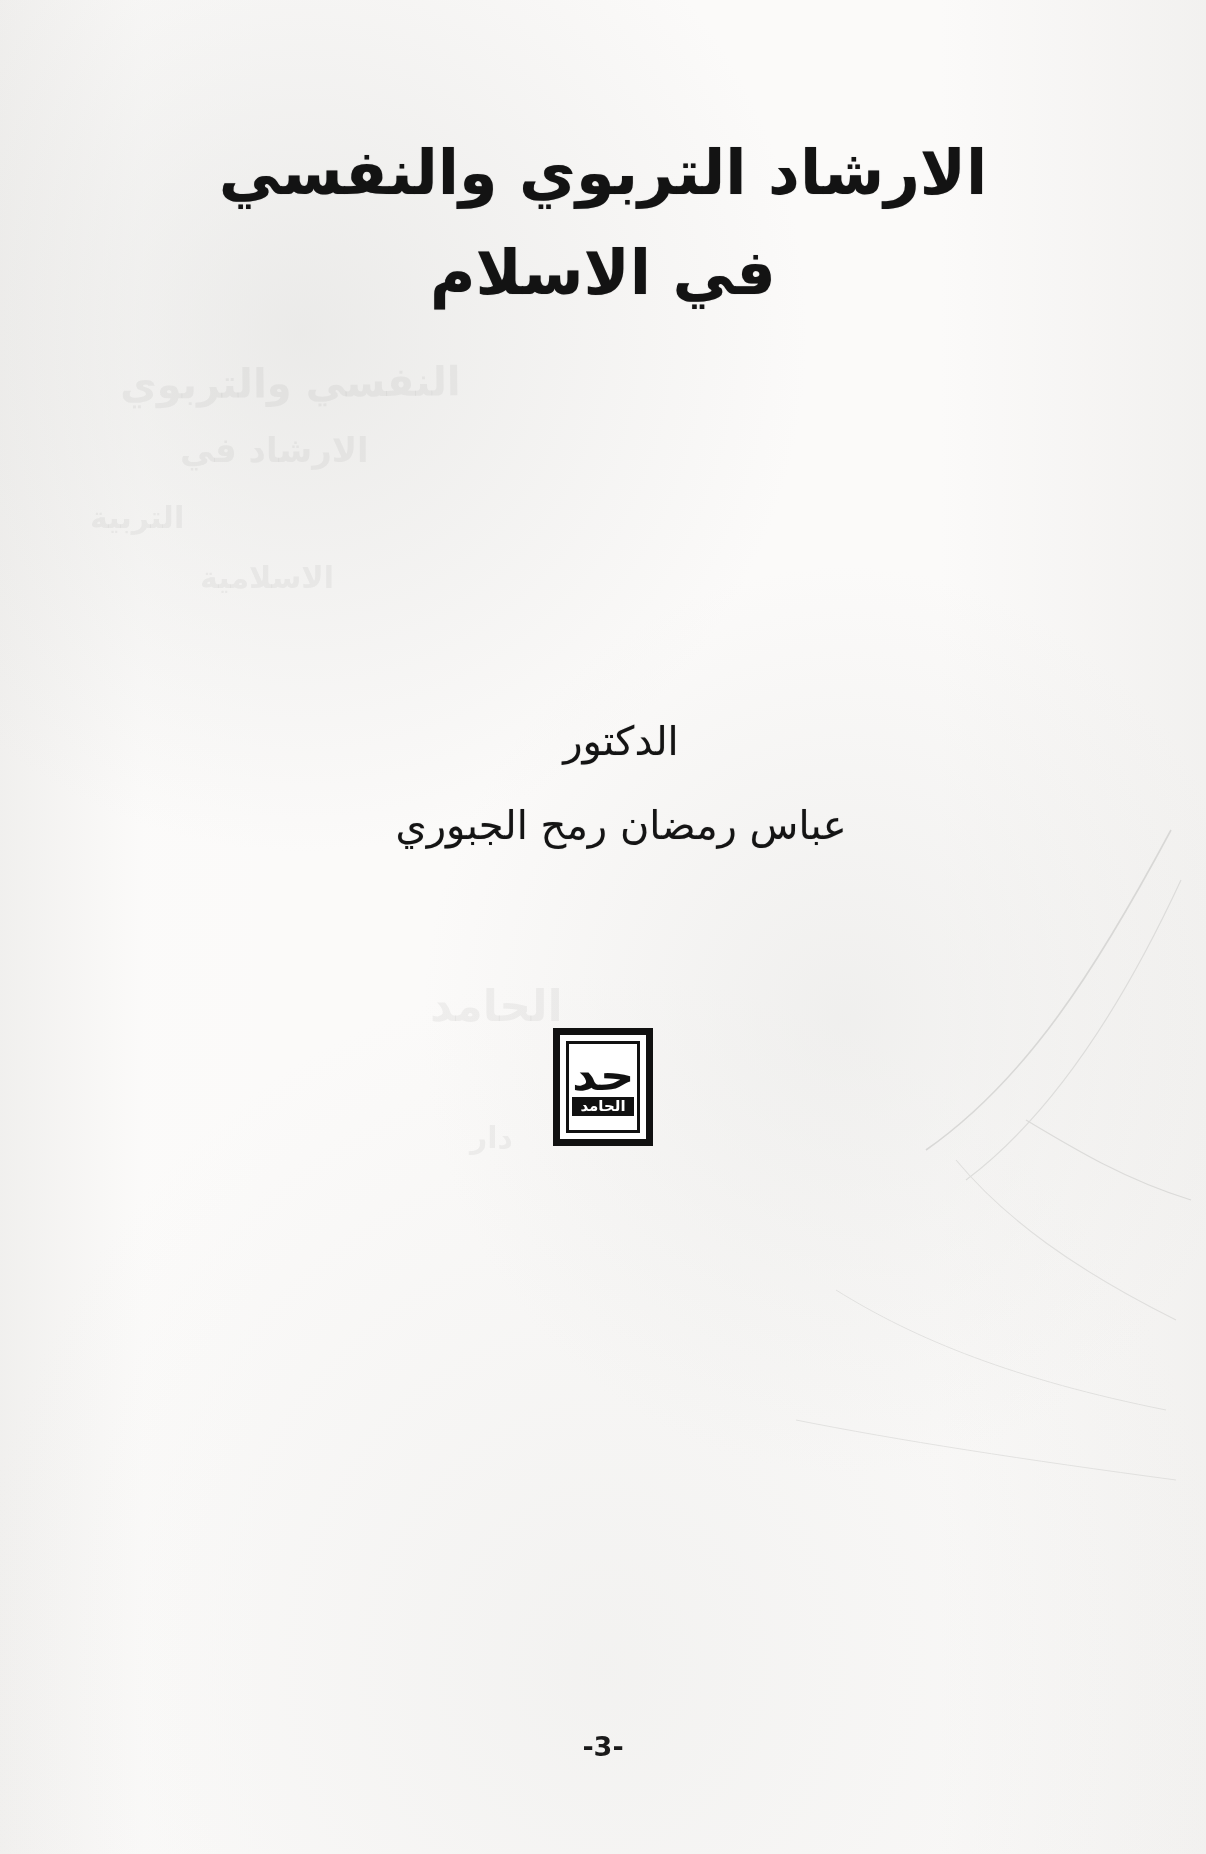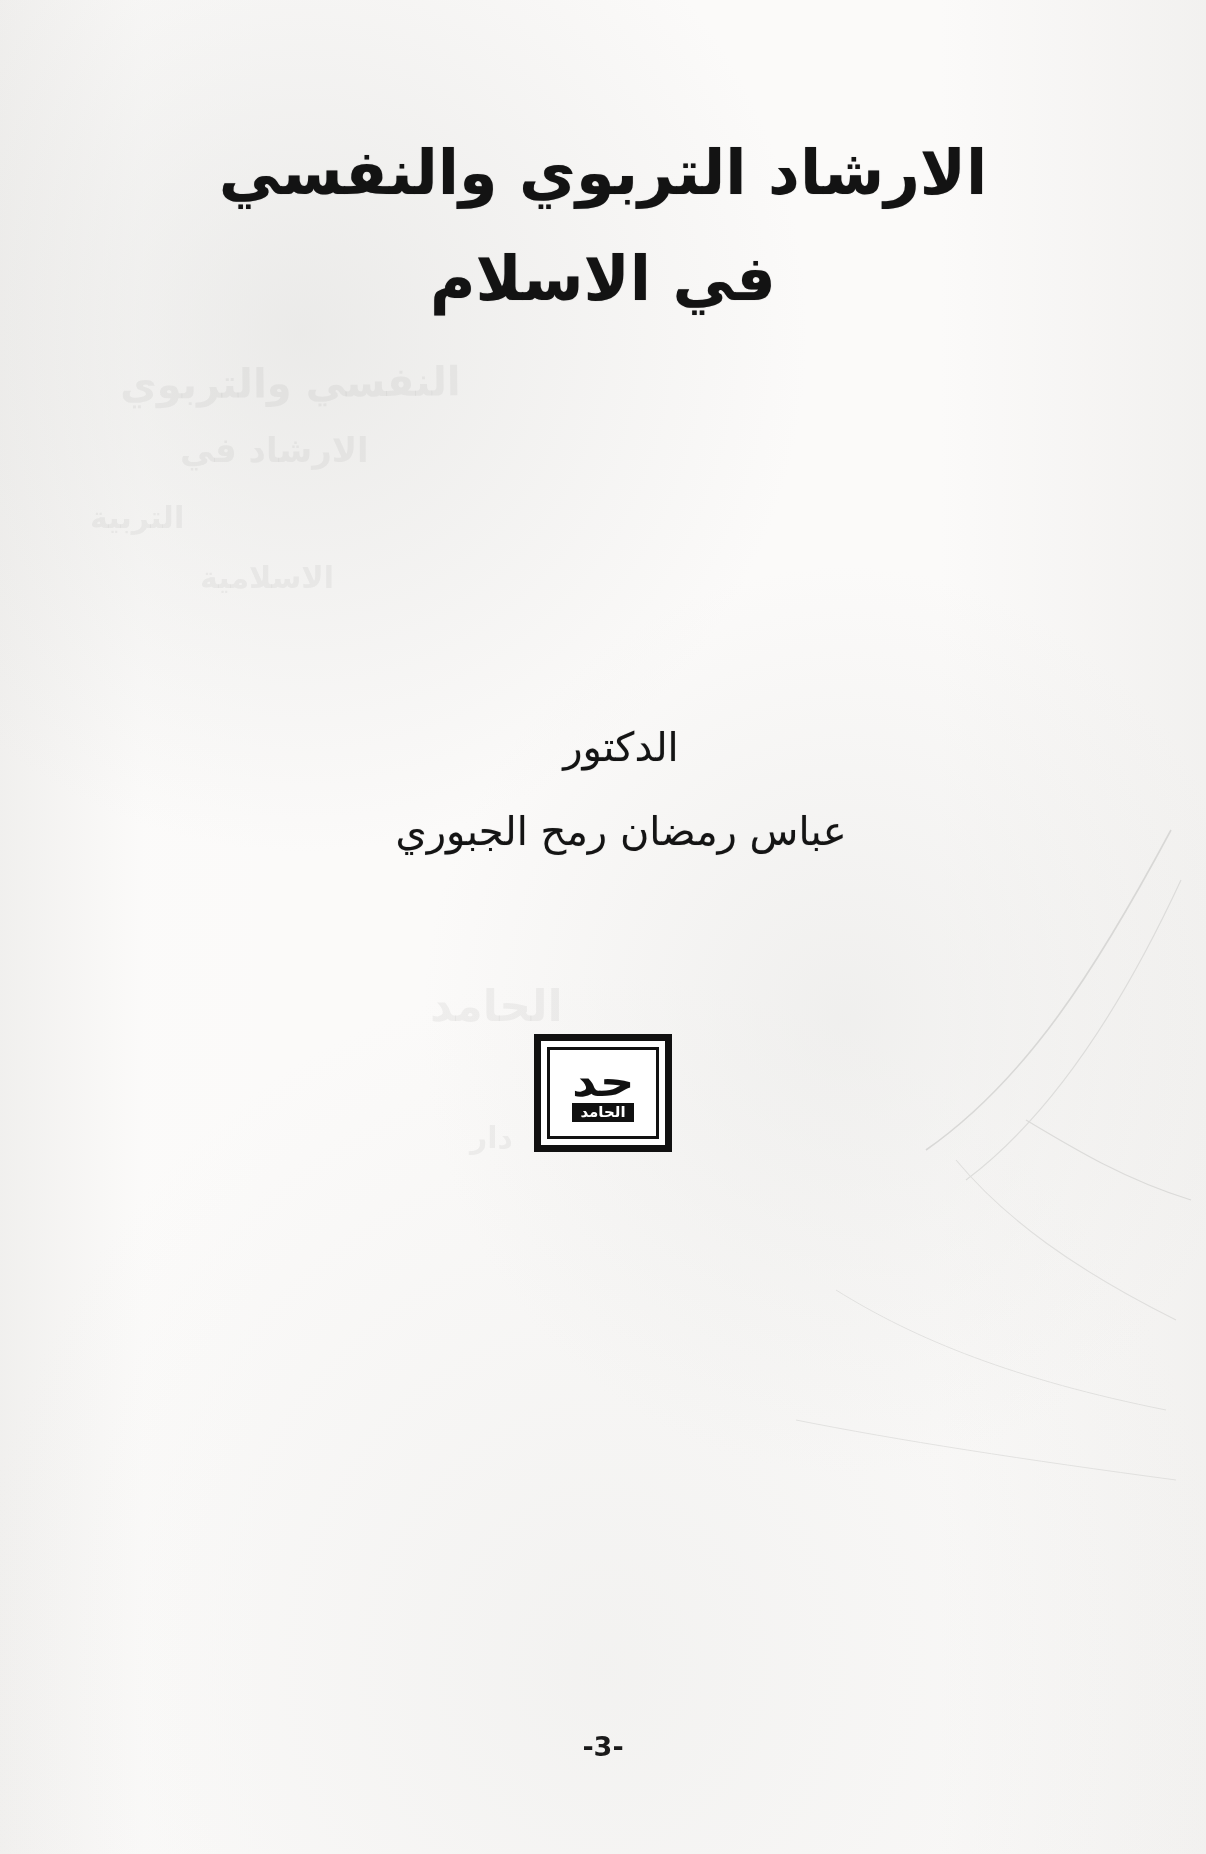--- a/index.html
+++ b/index.html
@@ -68,21 +68,21 @@
     width: 100%;
     text-align: center;
     color: #131313;
     font-weight: bold;
     line-height: 1.45;
     font-size: 62px;
     letter-spacing: 0px;
     text-shadow: 0 0 1px rgba(0,0,0,0.35);
   }
   .title-line-1 { display: block; margin-top: 32px; }
-  .title-line-2 { display: block; margin-top: 16px; }
+  .title-line-2 { display: block; margin-top: 10px; }
 
   .author-block {
     margin-top: 400px;
     width: 100%;
     text-align: center;
     color: #141414;
     font-weight: normal;
     text-shadow: 0 0 1px rgba(0,0,0,0.3);
     margin-left: 36px;
   }
@@ -91,21 +91,21 @@
     display: block;
     margin-bottom: 38px;
   }
   .author-name {
     font-size: 40px;
     display: block;
   }
 
   .publisher-logo {
     margin-top: 180px;
-    width: 138px;
+    width: 100px;
     height: 118px;
     border: 7px solid #111;
     position: relative;
     background: #fff;
     box-sizing: border-box;
   }
   .publisher-logo .inner-frame {
     position: absolute;
     inset: 6px;
     border: 3px solid #111;

